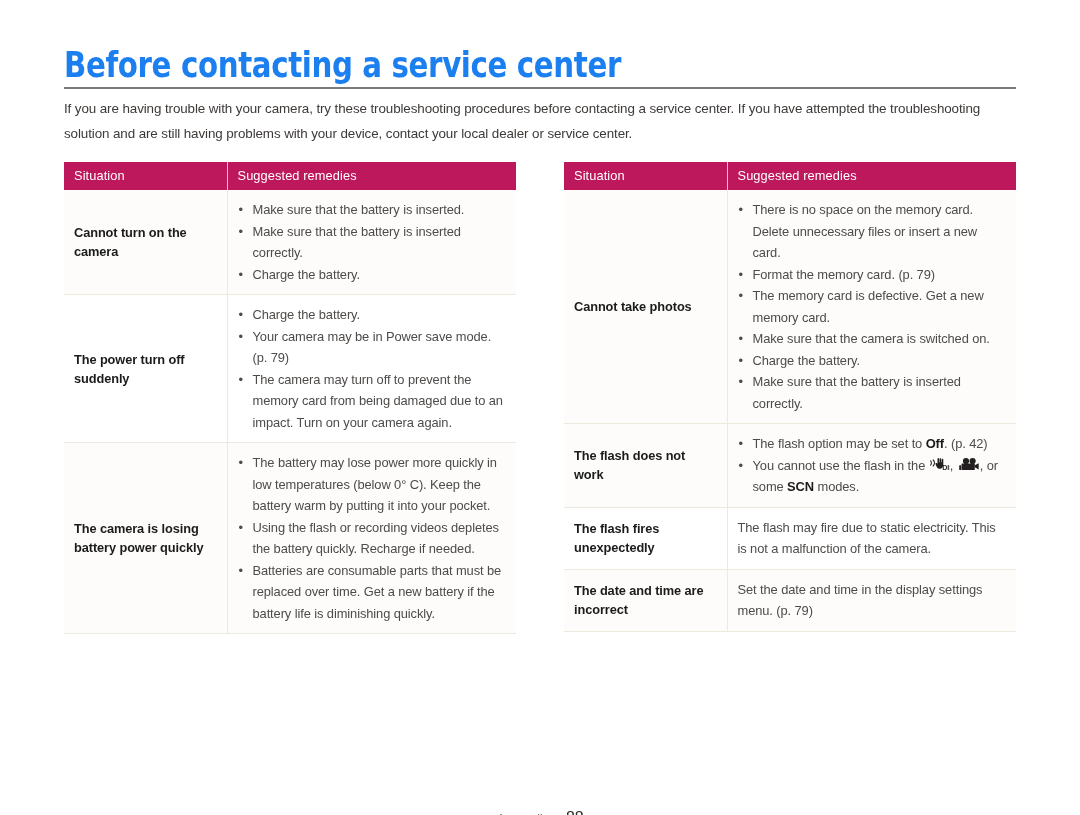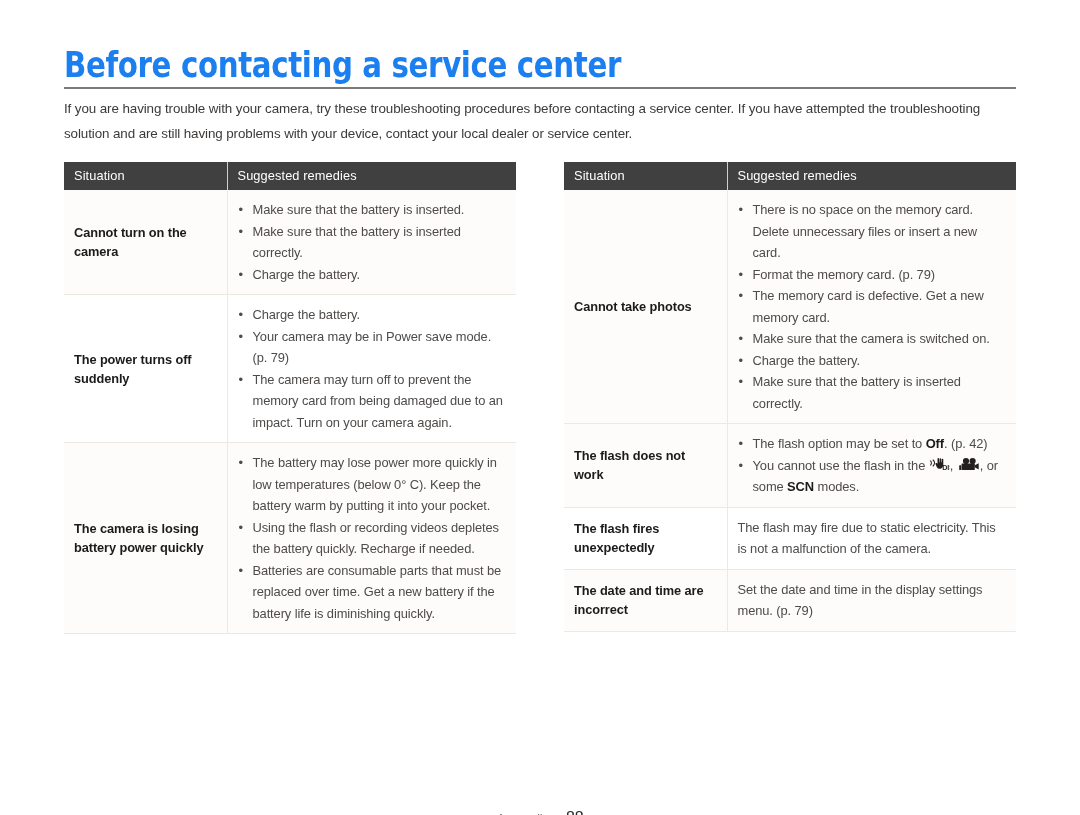--- a/index.html
+++ b/index.html
@@ -64,21 +64,21 @@
     table-layout: fixed;
     font-size: 12.8px;
   }
   .tbl.left  { left: 64px;  top: 162px; width: 452px; }
   .tbl.right { left: 564px; top: 162px; width: 452px; }
 
   .tbl col.c-sit { width: 163px; }
   .tbl col.c-rem { width: 289px; }
 
   .tbl th {
-    background: #404040;
+    background: #be185d;
     color: #ffffff;
     font-weight: normal;
     font-size: 12.8px;
     text-align: left;
     padding: 6px 0 7px 10px;
     vertical-align: middle;
     letter-spacing: 0.1px;
   }
   .tbl th.h-sit { border-right: 1px solid #d3d2b4; }
 
@@ -184,21 +184,21 @@
         <td class="sit">Cannot turn on the camera</td>
         <td class="rem">
           <ul class="bul">
             <li>Make sure that the battery is inserted.</li>
             <li>Make sure that the battery is inserted correctly.</li>
             <li>Charge the battery.</li>
           </ul>
         </td>
       </tr>
       <tr class="alt">
-        <td class="sit">The power turns off suddenly</td>
+        <td class="sit">The power turn off suddenly</td>
         <td class="rem">
           <ul class="bul">
             <li>Charge the battery.</li>
             <li>Your camera may be in Power save mode. (p. 79)</li>
             <li>The camera may turn off to prevent the memory card from being damaged due to an impact. Turn on your camera again.</li>
           </ul>
         </td>
       </tr>
       <tr>
         <td class="sit">The camera is losing battery power quickly</td>

